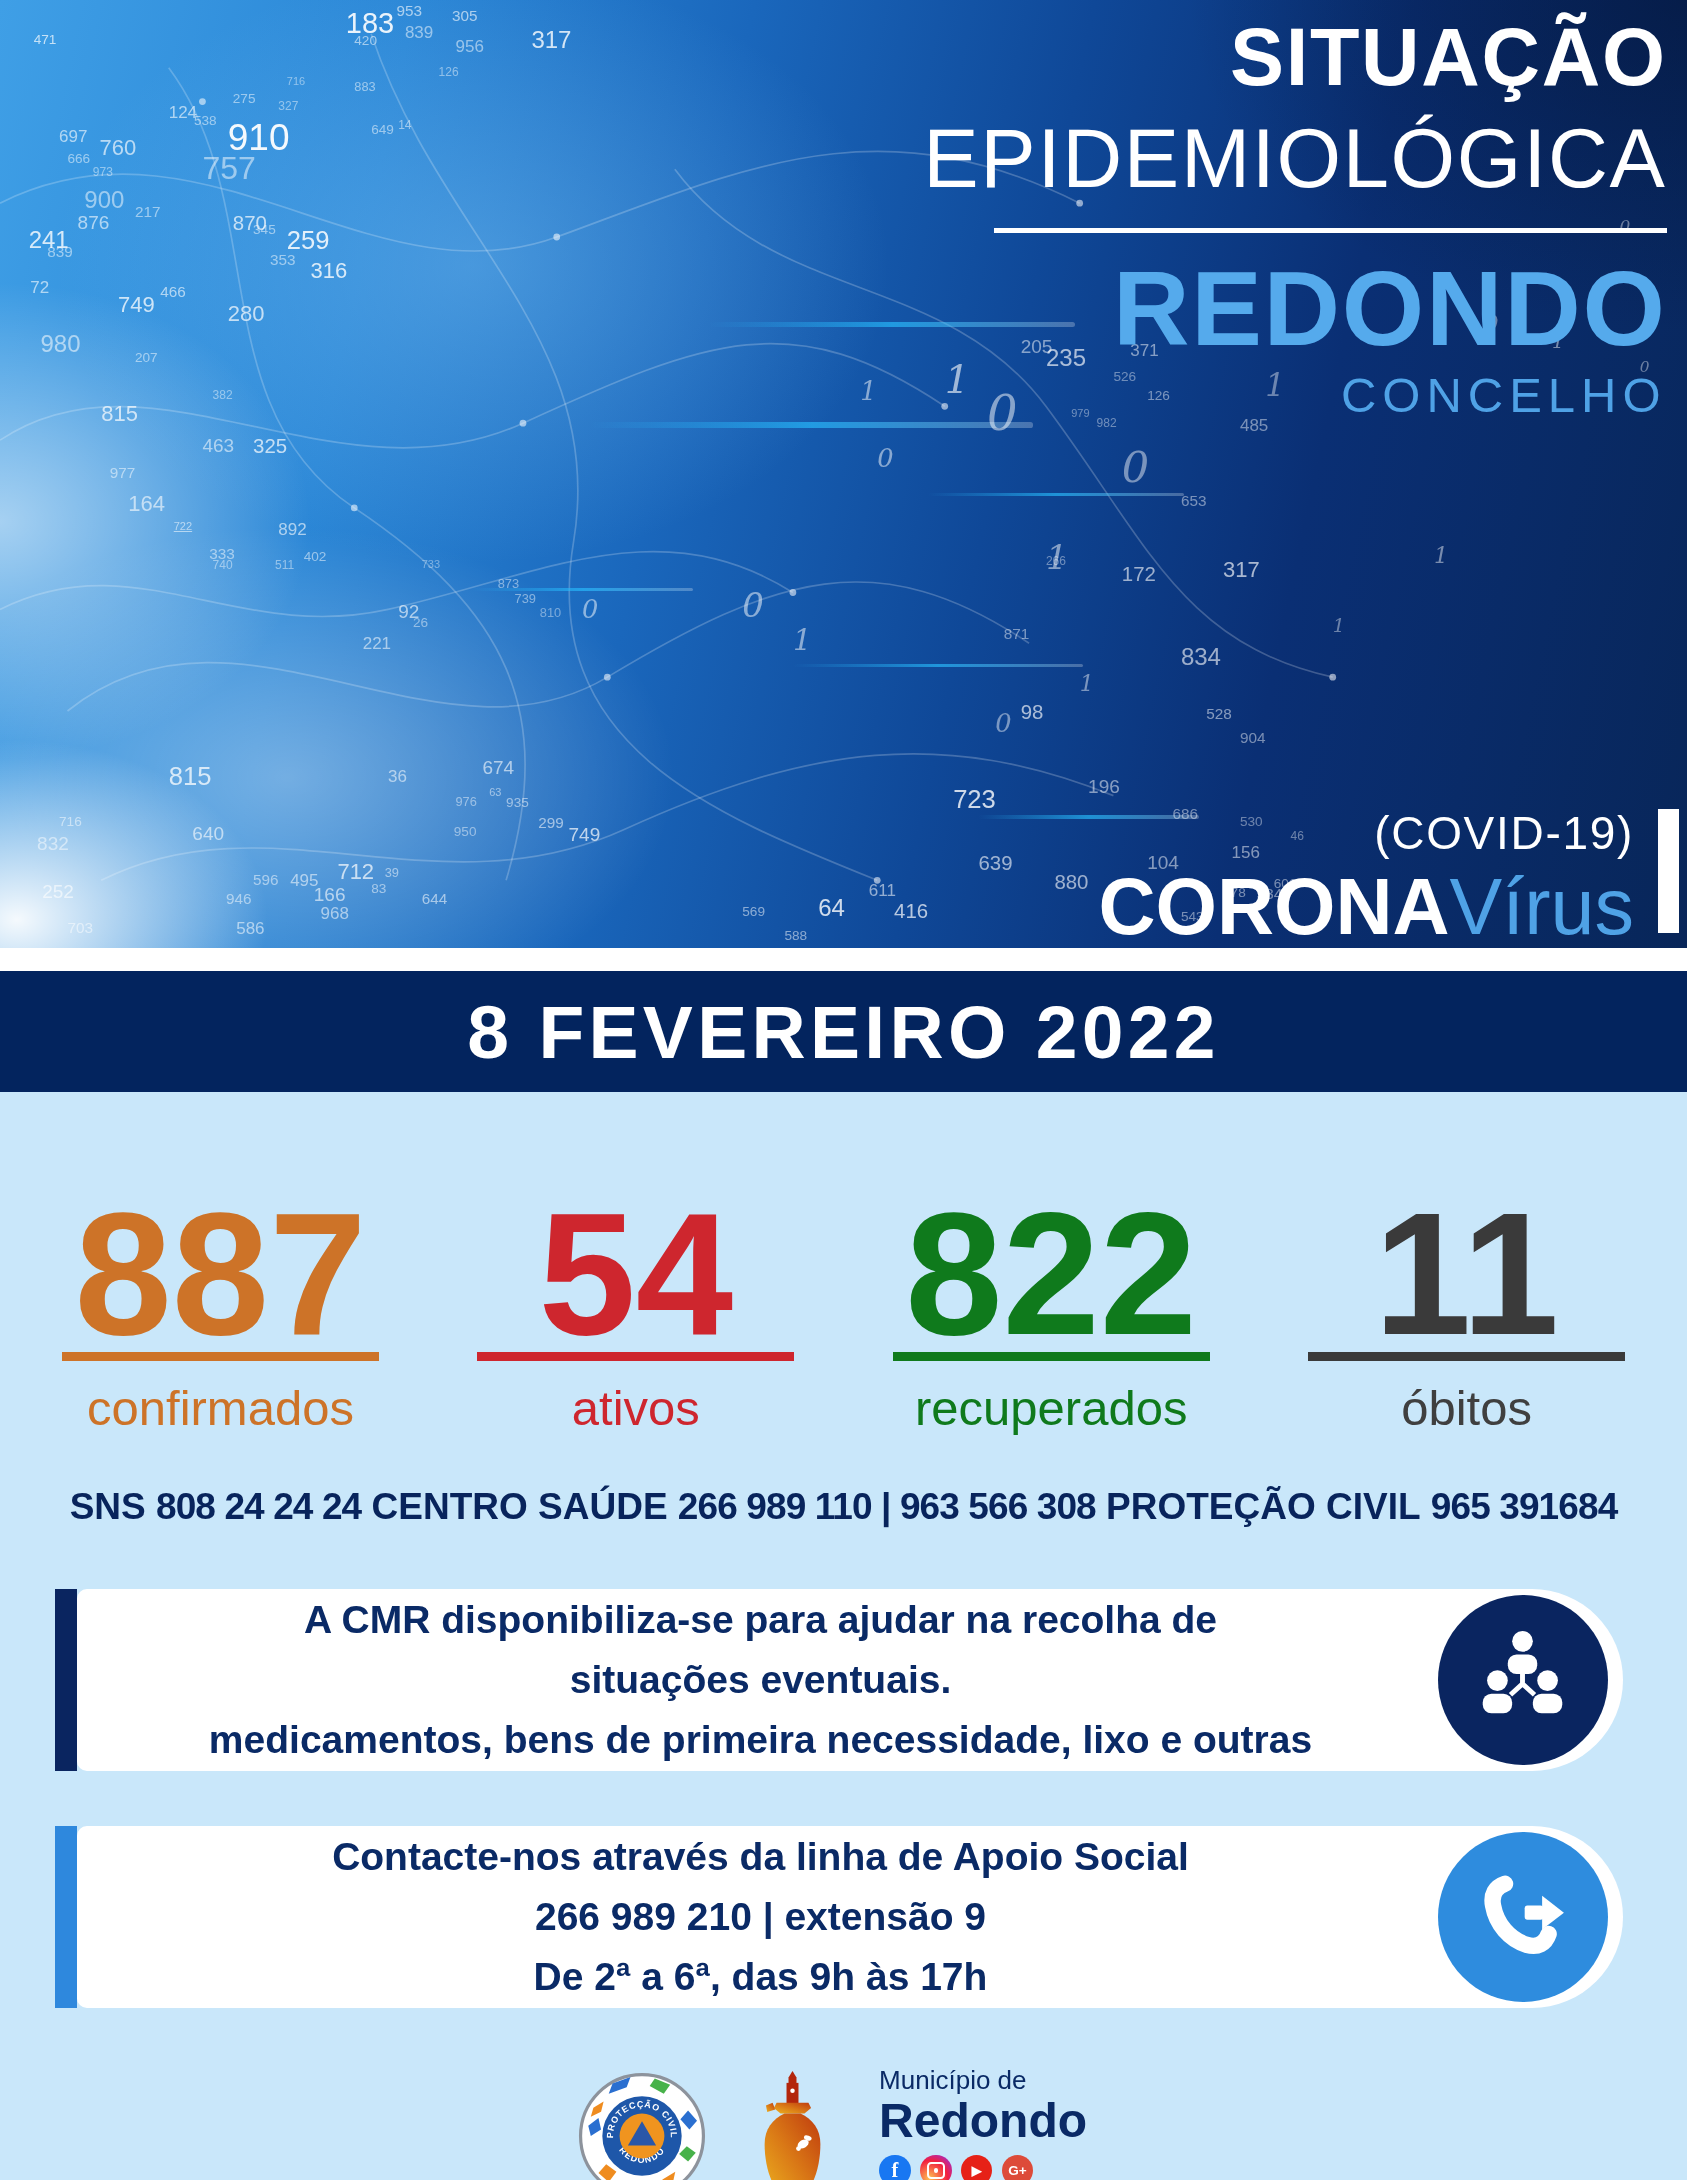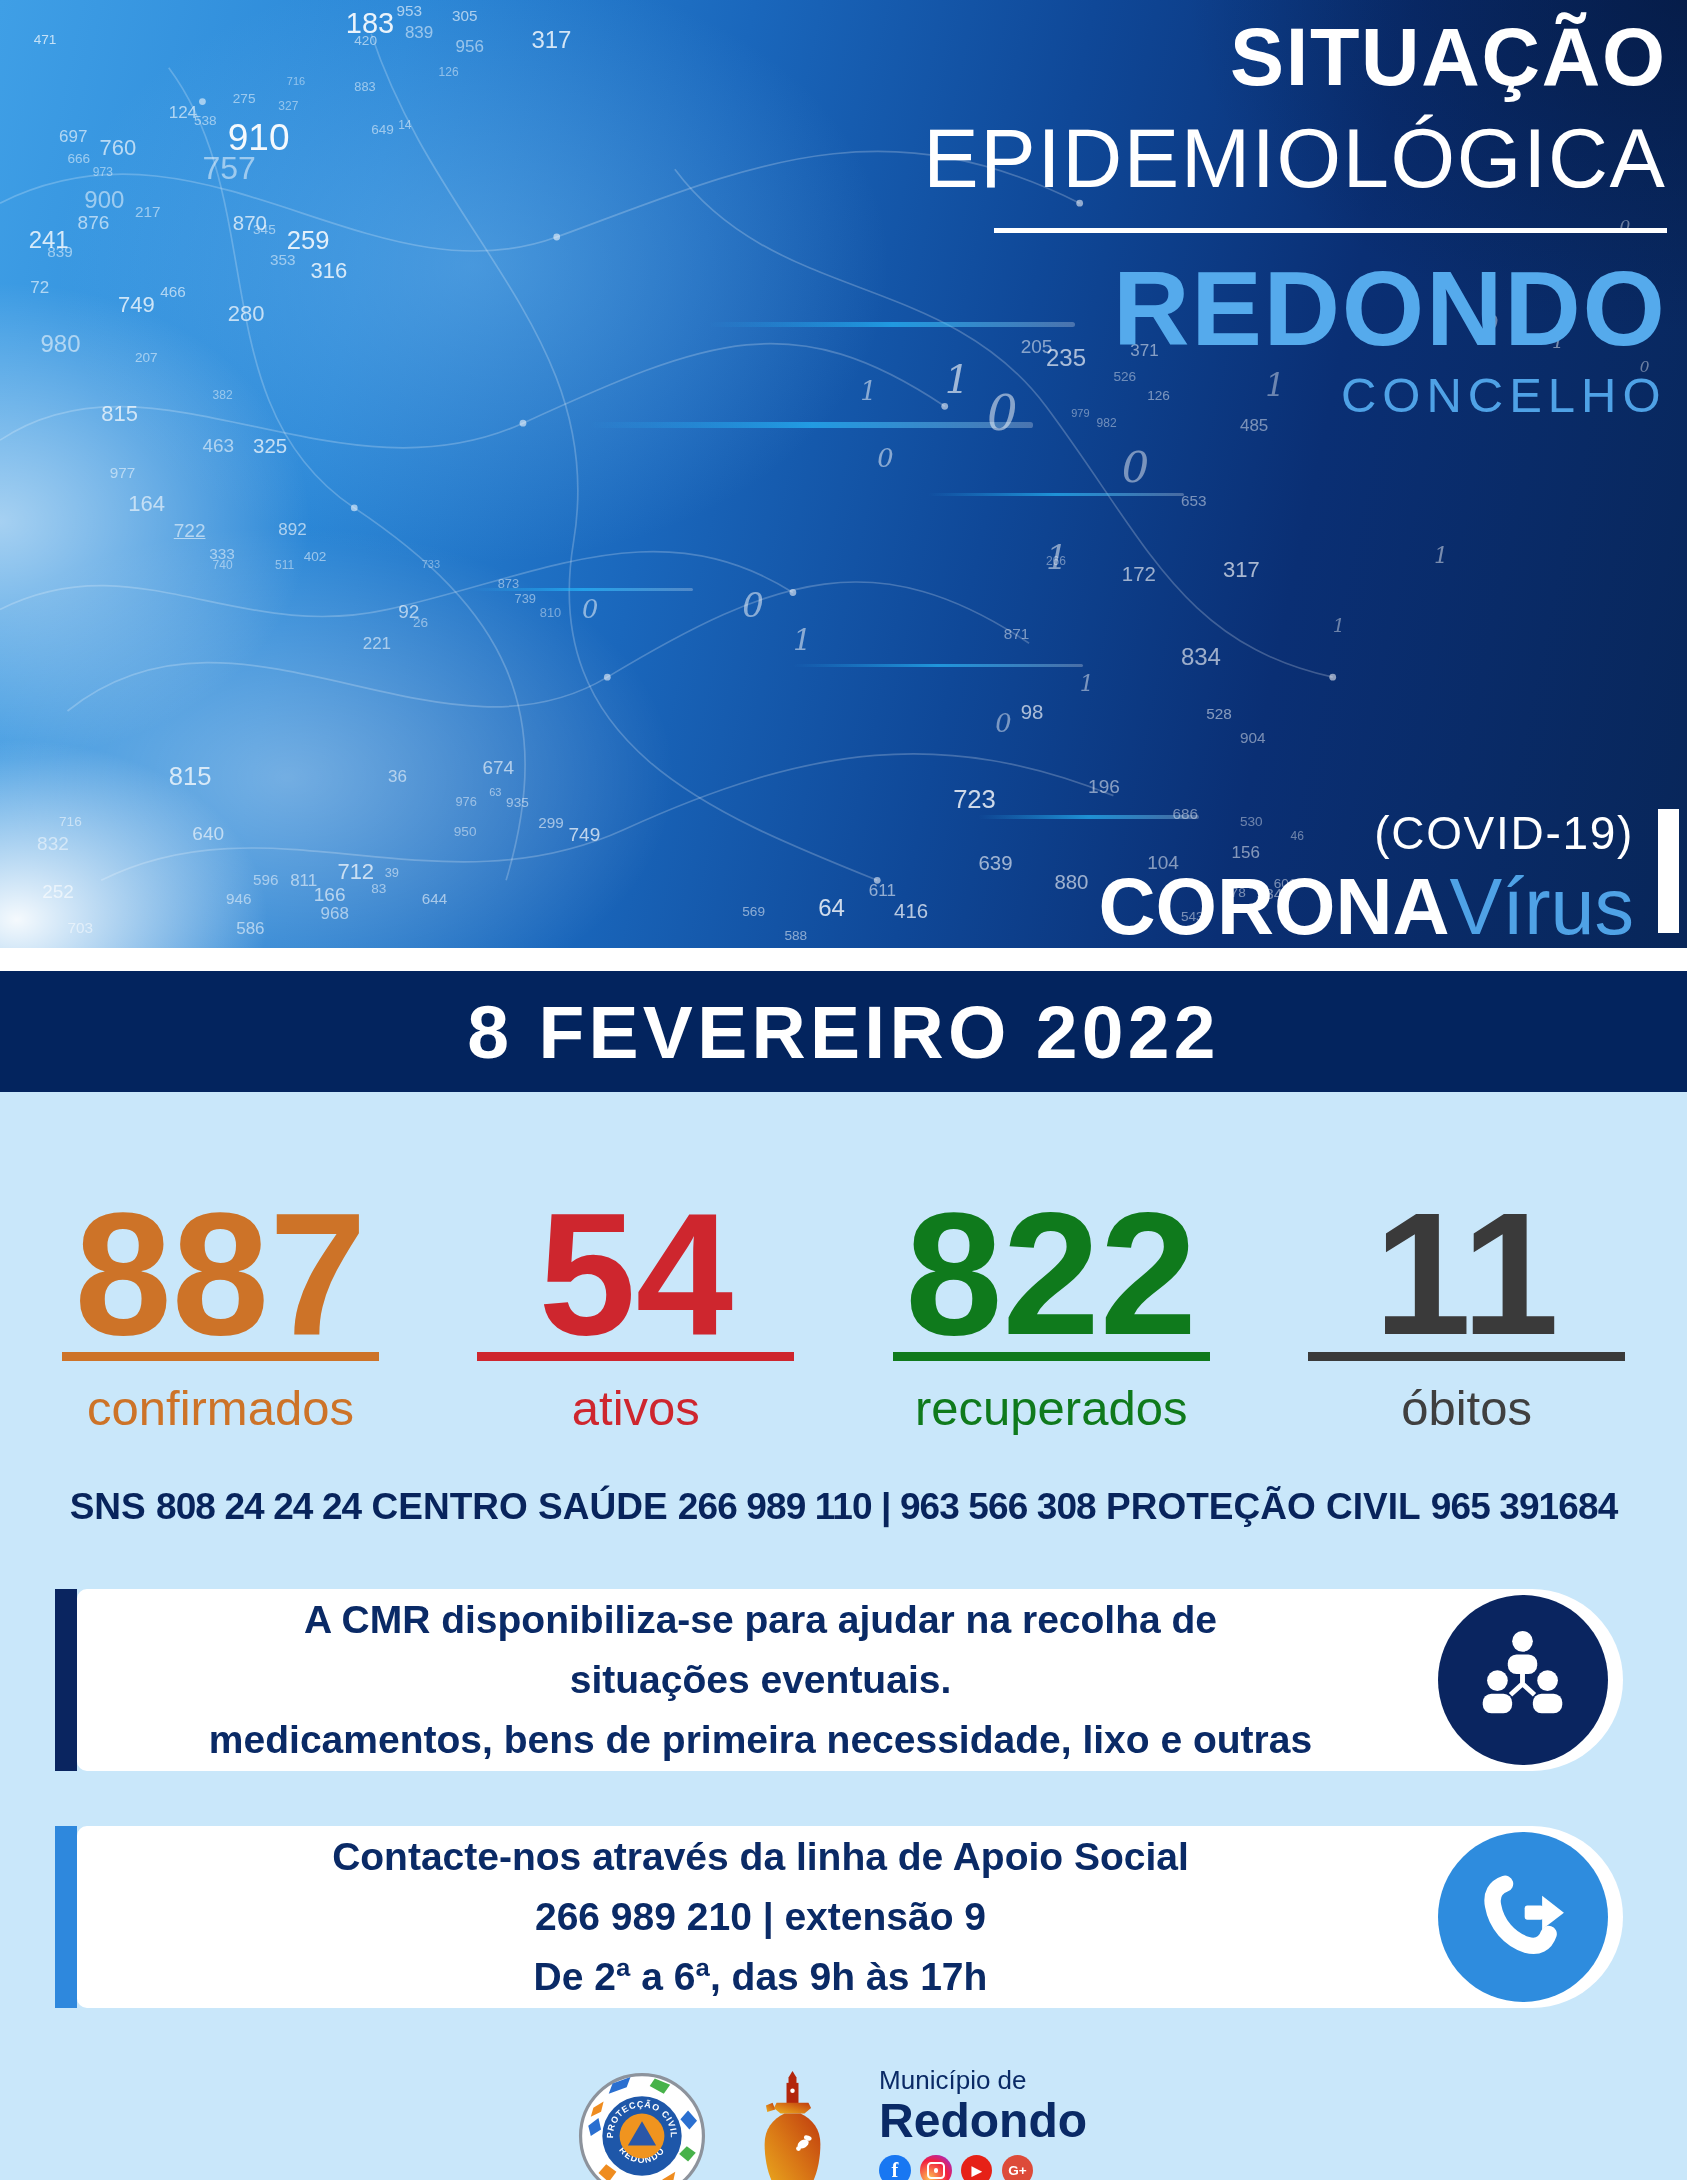--- a/index.html
+++ b/index.html
@@ -160,21 +160,21 @@
         <span class="bgn" style="left: 16%; top: 26.6%; font-size: 15.3px; opacity: 0.5;">353</span>
         <span class="bgn" style="left: 17%; top: 24%; font-size: 25.6px; opacity: 0.85;">259</span>
         <span class="bgn" style="left: 18.4%; top: 27.4%; font-size: 22px; opacity: 0.8;">316</span>
         <span class="bgn" style="left: 13.5%; top: 32%; font-size: 22px; opacity: 0.7;">280</span>
         <span class="bgn" style="left: 8%; top: 37%; font-size: 13.6px; opacity: 0.5;">207</span>
         <span class="bgn" style="left: 12.6%; top: 41%; font-size: 12px; opacity: 0.45;">382</span>
         <span class="bgn" style="left: 12%; top: 46%; font-size: 19px; opacity: 0.55;">463</span>
         <span class="bgn" style="left: 15%; top: 46%; font-size: 20.4px; opacity: 0.7;">325</span>
         <span class="bgn" style="left: 7.6%; top: 52%; font-size: 22px; opacity: 0.6;">164</span>
         <span class="bgn" style="left: 16.5%; top: 55%; font-size: 17px; opacity: 0.6;">892</span>
-        <span class="bgn" style="left: 10.3%; top: 55%; font-size: 19px; opacity: 0.55; text-decoration: underline;">722</span>
+        <span class="bgn" style="left: 10.3%; top: 55%; font-size: 11px; opacity: 0.55; text-decoration: underline;">722</span>
         <span class="bgn" style="left: 12.4%; top: 57.6%; font-size: 15.3px; opacity: 0.5;">333</span>
         <span class="bgn" style="left: 18%; top: 58%; font-size: 13.6px; opacity: 0.5;">402</span>
         <span class="bgn" style="left: 16.3%; top: 59%; font-size: 12px; opacity: 0.45;">511</span>
         <span class="bgn" style="left: 12.6%; top: 59%; font-size: 12px; opacity: 0.45;">740</span>
         <span class="bgn" style="left: 1.8%; top: 29.4%; font-size: 17px; opacity: 0.6;">72</span>
         <span class="bgn" style="left: 2.4%; top: 35%; font-size: 24px; opacity: 0.55;">980</span>
         <span class="bgn" style="left: 2.2%; top: 88%; font-size: 19px; opacity: 0.5;">832</span>
         <span class="bgn" style="left: 6%; top: 42.5%; font-size: 22px; opacity: 0.7;">815</span>
         <span class="bgn" style="left: 7%; top: 31%; font-size: 22px; opacity: 0.75;">749</span>
         <span class="bgn" style="left: 9.5%; top: 30%; font-size: 15.3px; opacity: 0.6;">466</span>
@@ -190,21 +190,21 @@
         <span class="bgn" style="left: 29%; top: 83%; font-size: 11px; opacity: 0.5; text-align: center;">63</span>
         <span class="bgn" style="left: 27%; top: 84%; font-size: 12.8px; opacity: 0.45;">976</span>
         <span class="bgn" style="left: 26.9%; top: 87%; font-size: 13.6px; opacity: 0.45;">950</span>
         <span class="bgn" style="left: 30%; top: 84%; font-size: 13.6px; opacity: 0.5;">935</span>
         <span class="bgn" style="left: 31.9%; top: 86%; font-size: 15.3px; opacity: 0.55;">299</span>
         <span class="bgn" style="left: 33.7%; top: 87%; font-size: 19px; opacity: 0.7;">749</span>
         <span class="bgn" style="left: 10%; top: 80.6%; font-size: 25.6px; opacity: 0.75;">815</span>
         <span class="bgn" style="left: 11.4%; top: 86.9%; font-size: 19px; opacity: 0.6;">640</span>
         <span class="bgn" style="left: 20%; top: 90.8%; font-size: 22px; opacity: 0.7;">712</span>
         <span class="bgn" style="left: 18.6%; top: 93.4%; font-size: 19px; opacity: 0.6;">166</span>
-        <span class="bgn" style="left: 17.2%; top: 92%; font-size: 17px; opacity: 0.55;">811</span>
+        <span class="bgn" style="left: 17.2%; top: 92%; font-size: 17px; opacity: 0.55;">495</span>
         <span class="bgn" style="left: 22%; top: 93%; font-size: 13.6px; opacity: 0.5;">83</span>
         <span class="bgn" style="left: 22.8%; top: 91.5%; font-size: 12.8px; opacity: 0.5;">39</span>
         <span class="bgn" style="left: 25%; top: 94%; font-size: 15.3px; opacity: 0.55;">644</span>
         <span class="bgn" style="left: 14%; top: 97%; font-size: 17px; opacity: 0.55;">586</span>
         <span class="bgn" style="left: 13.4%; top: 94%; font-size: 15.3px; opacity: 0.5;">946</span>
         <span class="bgn" style="left: 15%; top: 92%; font-size: 15.3px; opacity: 0.5;">596</span>
         <span class="bgn" style="left: 19%; top: 95.5%; font-size: 17px; opacity: 0.55;">968</span>
         <span class="bgn" style="left: 2.5%; top: 93%; font-size: 19px; opacity: 0.6;">252</span>
         <span class="bgn" style="left: 4%; top: 97%; font-size: 15.3px; opacity: 0.5;">703</span>
         <span class="bgn" style="left: 3.5%; top: 86%; font-size: 13.6px; opacity: 0.5;">716</span>

